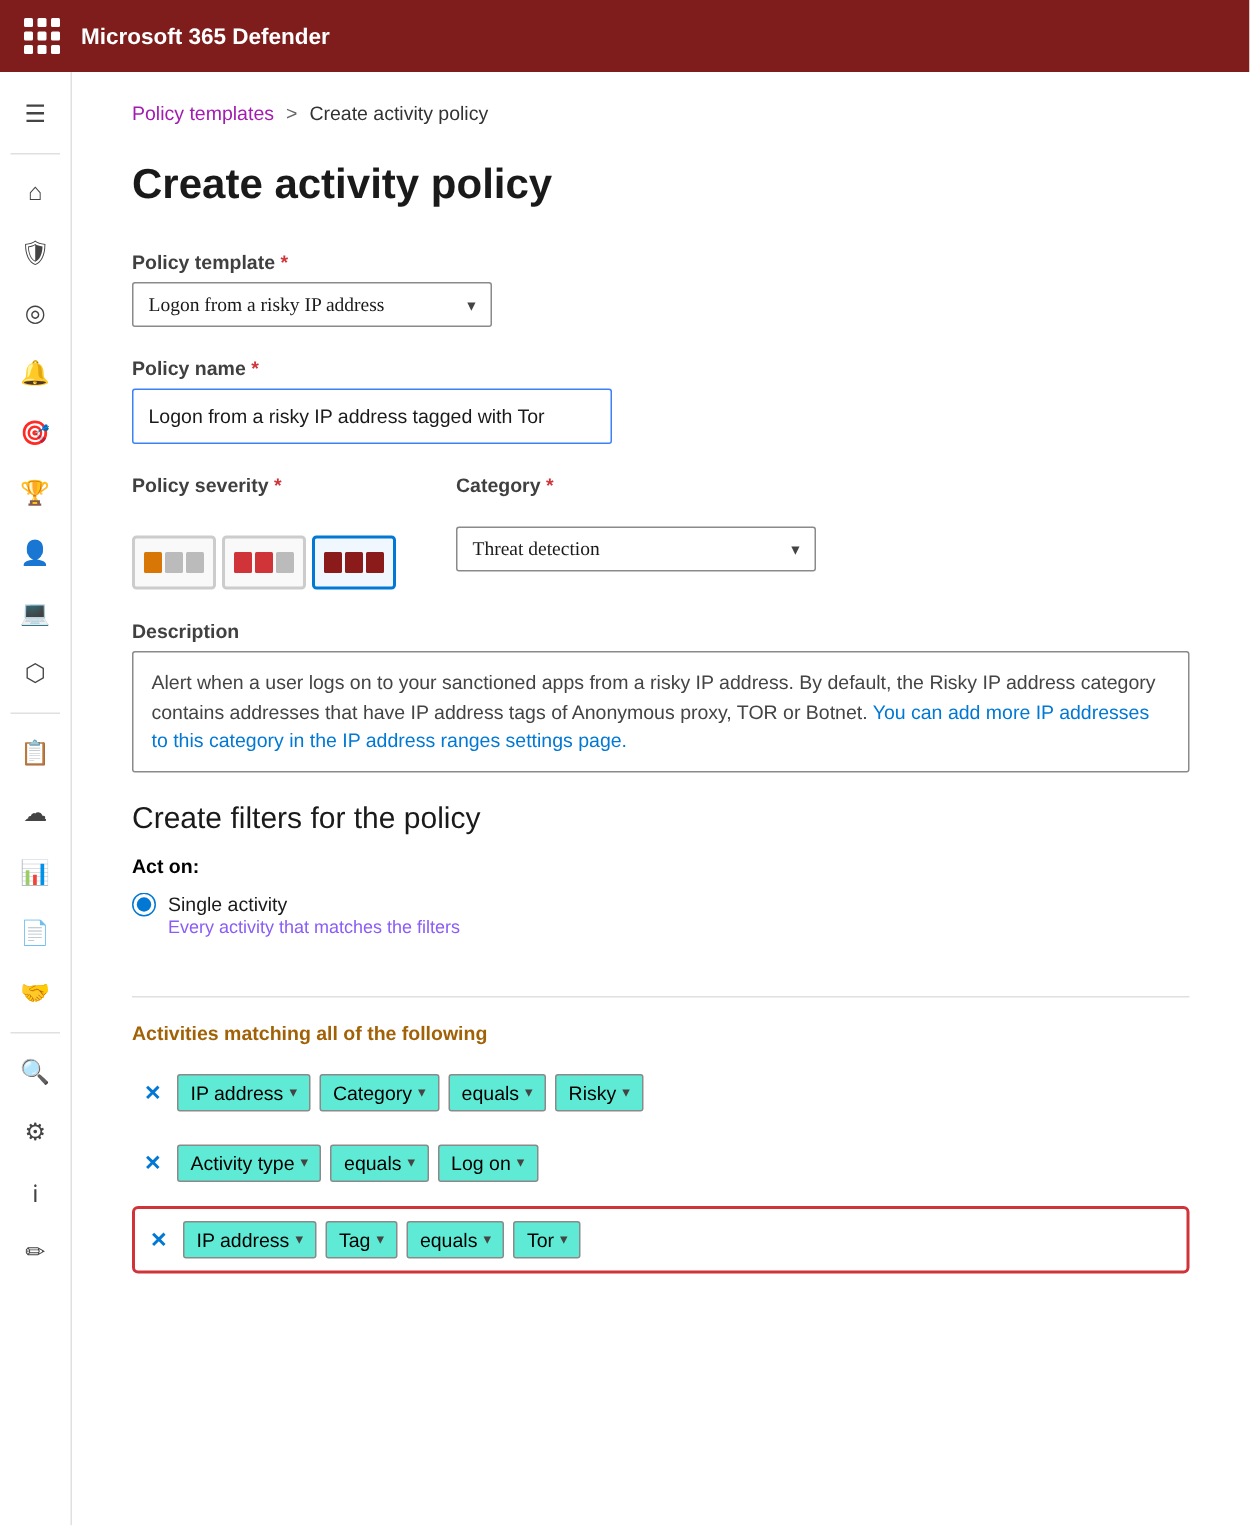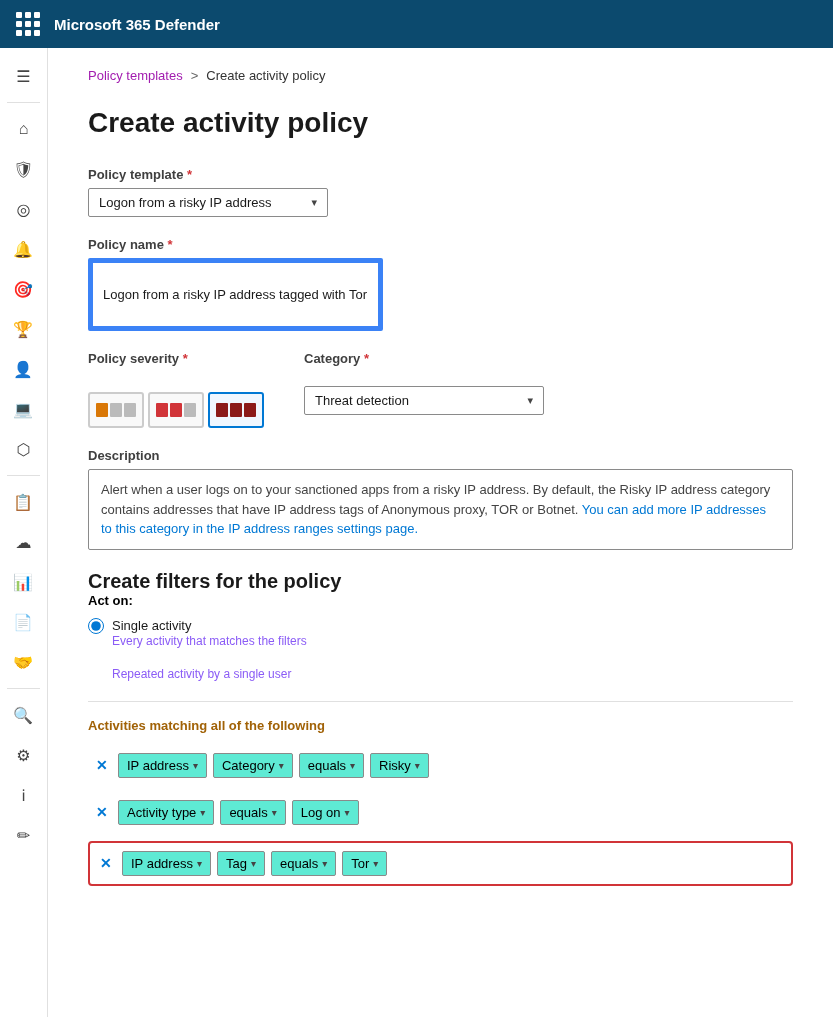--- a/index.html
+++ b/index.html
@@ -1,20 +1,20 @@
 <!DOCTYPE html>
 <html><head>
   <meta charset="utf-8">
   <style>
     * { box-sizing: border-box; margin: 0; padding: 0; }
     body { font-family: 'Segoe UI', Arial, sans-serif; font-size: 14px; background: #fff; display: flex; flex-direction: column; height: 1017px; overflow: hidden; }
 
     
     .topbar {
-      background: #0c4a6e;
+      background: #7f1d1d;
       color: #fff;
       display: flex;
       align-items: center;
       padding: 0 16px;
       height: 48px;
       flex-shrink: 0;
     }
     .topbar-dots {
       display: grid;
       grid-template-columns: repeat(3, 6px);
@@ -101,36 +101,37 @@
       border: 1px solid #8a8a8a;
       border-radius: 2px;
       padding: 6px 10px;
       display: flex;
       align-items: center;
       justify-content: space-between;
       cursor: pointer;
       background: #fff;
       color: #1a1a1a;
       font-size: 13px;
+      font-family: Liberation Serif, serif;
     }
     .select-arrow { color: #444; font-size: 11px; margin-left: 8px; }
 
     .form-section { margin-bottom: 20px; }
 
     
     .policy-template-select { width: 240px; }
 
     
     .text-input {
-      border: 5px solid #3b82f6;
+      border: 1px solid #3b82f6;
       border-radius: 2px;
-      padding: 24px 10px;
+      padding: 10px 10px;
       font-size: 13px;
       color: #1a1a1a;
-      width: 295px;
+      width: 320px;
       outline: none;
     }
 
     
     .severity-category-row {
       display: flex;
       align-items: flex-start;
       gap: 40px;
       margin-bottom: 20px;
     }
@@ -168,21 +169,21 @@
       padding: 10px 12px;
       font-size: 13px;
       color: #444;
       line-height: 1.5;
       width: 100%;
       background: #fff;
     }
     .description-link { color: #0078d4; }
 
     
-    .filters-title { font-size: 20px; font-weight: 700; color: #1a1a1a; margin-bottom: 0; }
+    .filters-title { font-size: 20px; font-weight: 400; color: #1a1a1a; margin-bottom: 12px; }
 
     
     .act-on-label { font-weight: 600; font-size: 13px; margin-bottom: 10px; }
     .radio-group { display: flex; flex-direction: column; gap: 19px; margin-bottom: 20px; }
     .radio-item { display: flex; align-items: center; gap: 8px; }
     .radio-input { accent-color: #0078d4; width: 16px; height: 16px; }
     .radio-label { font-size: 13px; color: #1a1a1a; font-weight: 500; }
     .radio-sublabel { font-size: 12px; color: #8b5cf6; margin-left: 24px; }
 
     
@@ -342,21 +343,20 @@
     <div class="act-on-label">Act on:</div>
     <div class="radio-group">
       <div>
         <div class="radio-item">
           <input type="radio" class="radio-input" name="act_on" checked="" style="">
           <span class="radio-label">Single activity</span>
         </div>
         <div class="radio-sublabel">Every activity that matches the filters</div>
       </div>
       <div>
-        <div class="radio-sublabel">Repeated activity by a single user</div>
       </div>
     </div>
 
     <hr class="section-divider">
 
     <div class="activities-title">Activities matching all of the following</div>
 
     <div class="filter-row">
       <span class="filter-x">✕</span>
       <div class="filter-select">

